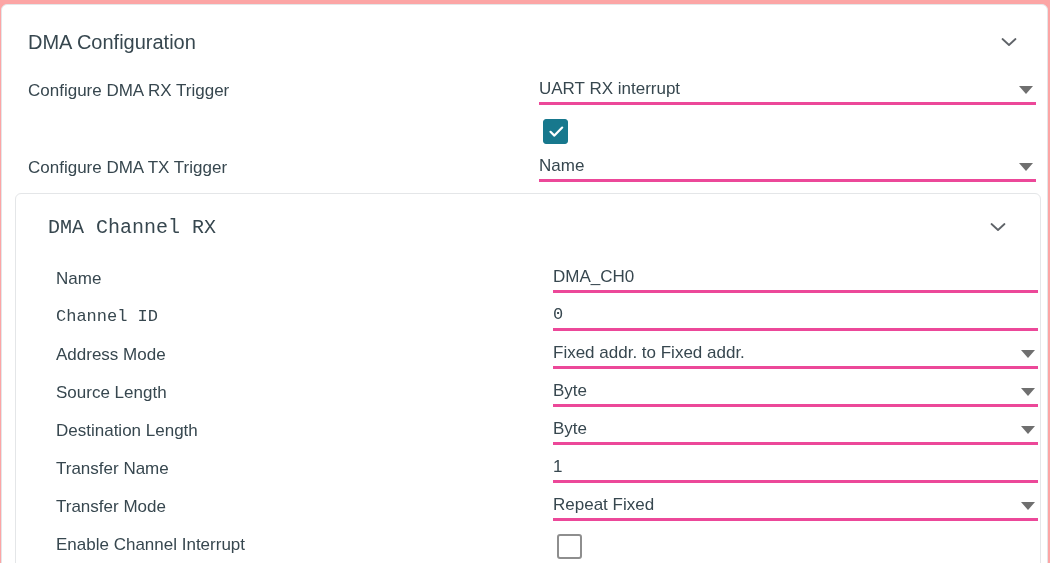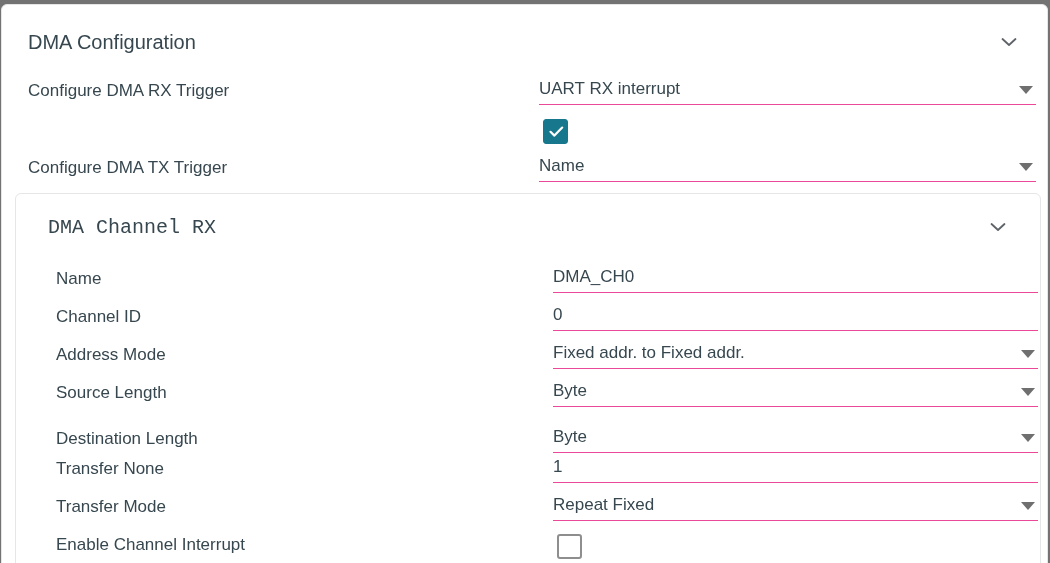--- a/index.html
+++ b/index.html
@@ -12,21 +12,21 @@
     height: 563px;
     font-family: "Liberation Sans", sans-serif;
     color: #37474f;
     overflow: hidden;
   }
 
   .screen {
     position: relative;
     width: 1050px;
     height: 563px;
-    background: #737373;
+    background: #fca5a5;
   }
 
   
   .card-outer {
     position: absolute;
     left: 1px;
     top: 4px;
     width: 1047px;
     height: 620px;
     background: #ffffff;
@@ -78,21 +78,21 @@
     line-height: 22px;
   }
   .label-outer { left: 26px; }
   .label-inner { left: 40px; }
 
   
   .field {
     position: absolute;
     top: -3px;
     height: 28px;
-    border-bottom: 1px solid #ec4899;
+    border-bottom: 3px solid #ec4899;
     box-sizing: border-box;
   }
   .field-outer { left: 537px; width: 497px; }
   .field-inner { left: 537px; width: 485px; text-align: center; }
 
   .field-value {
     position: absolute;
     left: 0;
     top: 1px;
     font-size: 17px;
@@ -196,21 +196,21 @@
 
       <div class="card-title inner">DMA Channel RX</div>
 
       <div class="row" style="top:74px;">
         <div class="row-label label-inner">Name</div>
         <div class="field field-inner">
           <span class="field-value">DMA_CH0</span>
         </div>
       </div>
 
-      <div class="row" style="top:112px;">
+      <div class="row" style="top:112px;font-family:Liberation Mono, monospace;">
         <div class="row-label label-inner">Channel ID</div>
         <div class="field field-inner">
           <span class="field-value">0</span>
         </div>
       </div>
 
       <div class="row" style="top:150px;">
         <div class="row-label label-inner">Address Mode</div>
         <div class="field field-inner">
           <span class="field-value">Fixed addr. to Fixed addr.</span>
@@ -219,30 +219,30 @@
       </div>
 
       <div class="row" style="top:188px;">
         <div class="row-label label-inner">Source Length</div>
         <div class="field field-inner">
           <span class="field-value">Byte</span>
           <span class="caret"></span>
         </div>
       </div>
 
-      <div class="row" style="top:226px;margin-top:8px;">
+      <div class="row" style="top:226px;">
         <div class="row-label label-inner">Destination Length</div>
         <div class="field field-inner">
           <span class="field-value">Byte</span>
           <span class="caret"></span>
         </div>
       </div>
 
       <div class="row" style="top:264px;">
-        <div class="row-label label-inner">Transfer None</div>
+        <div class="row-label label-inner">Transfer Name</div>
         <div class="field field-inner">
           <span class="field-value">1</span>
         </div>
       </div>
 
       <div class="row" style="top:302px;">
         <div class="row-label label-inner">Transfer Mode</div>
         <div class="field field-inner">
           <span class="field-value">Repeat Fixed</span>
           <span class="caret"></span>

